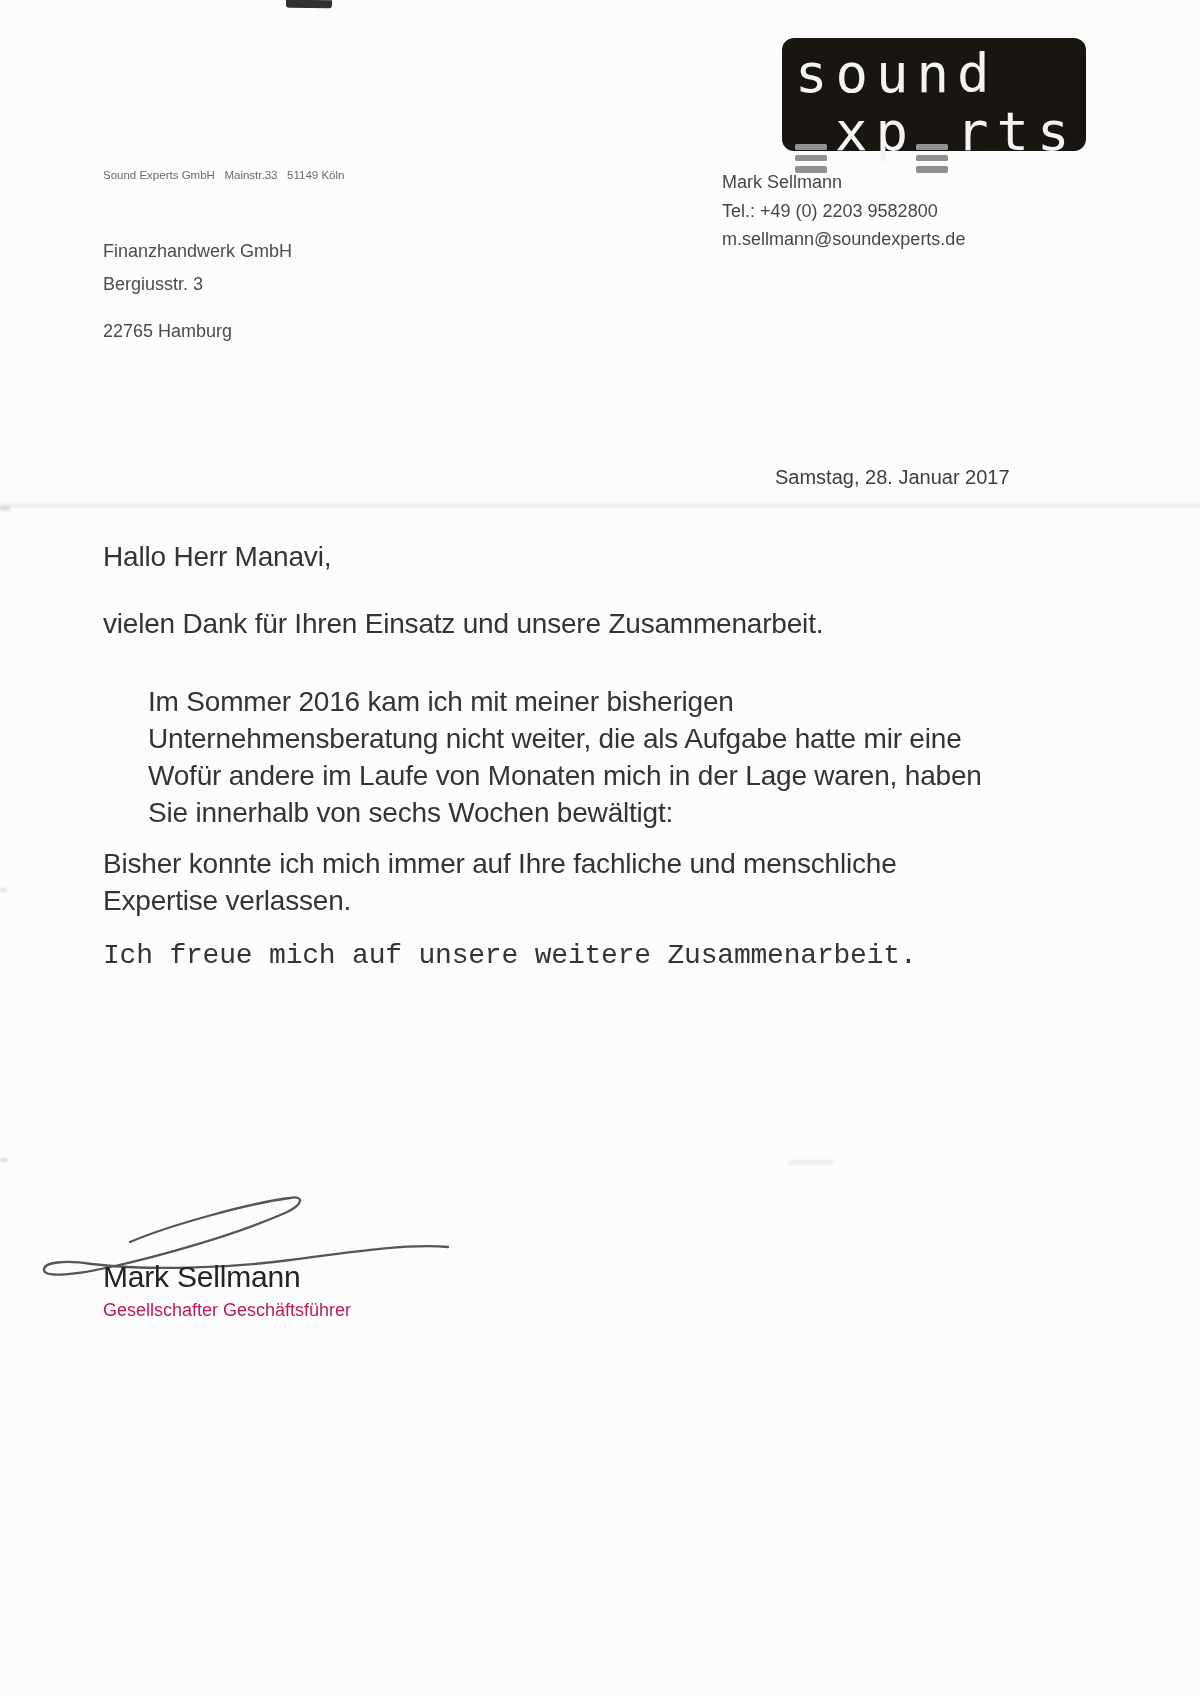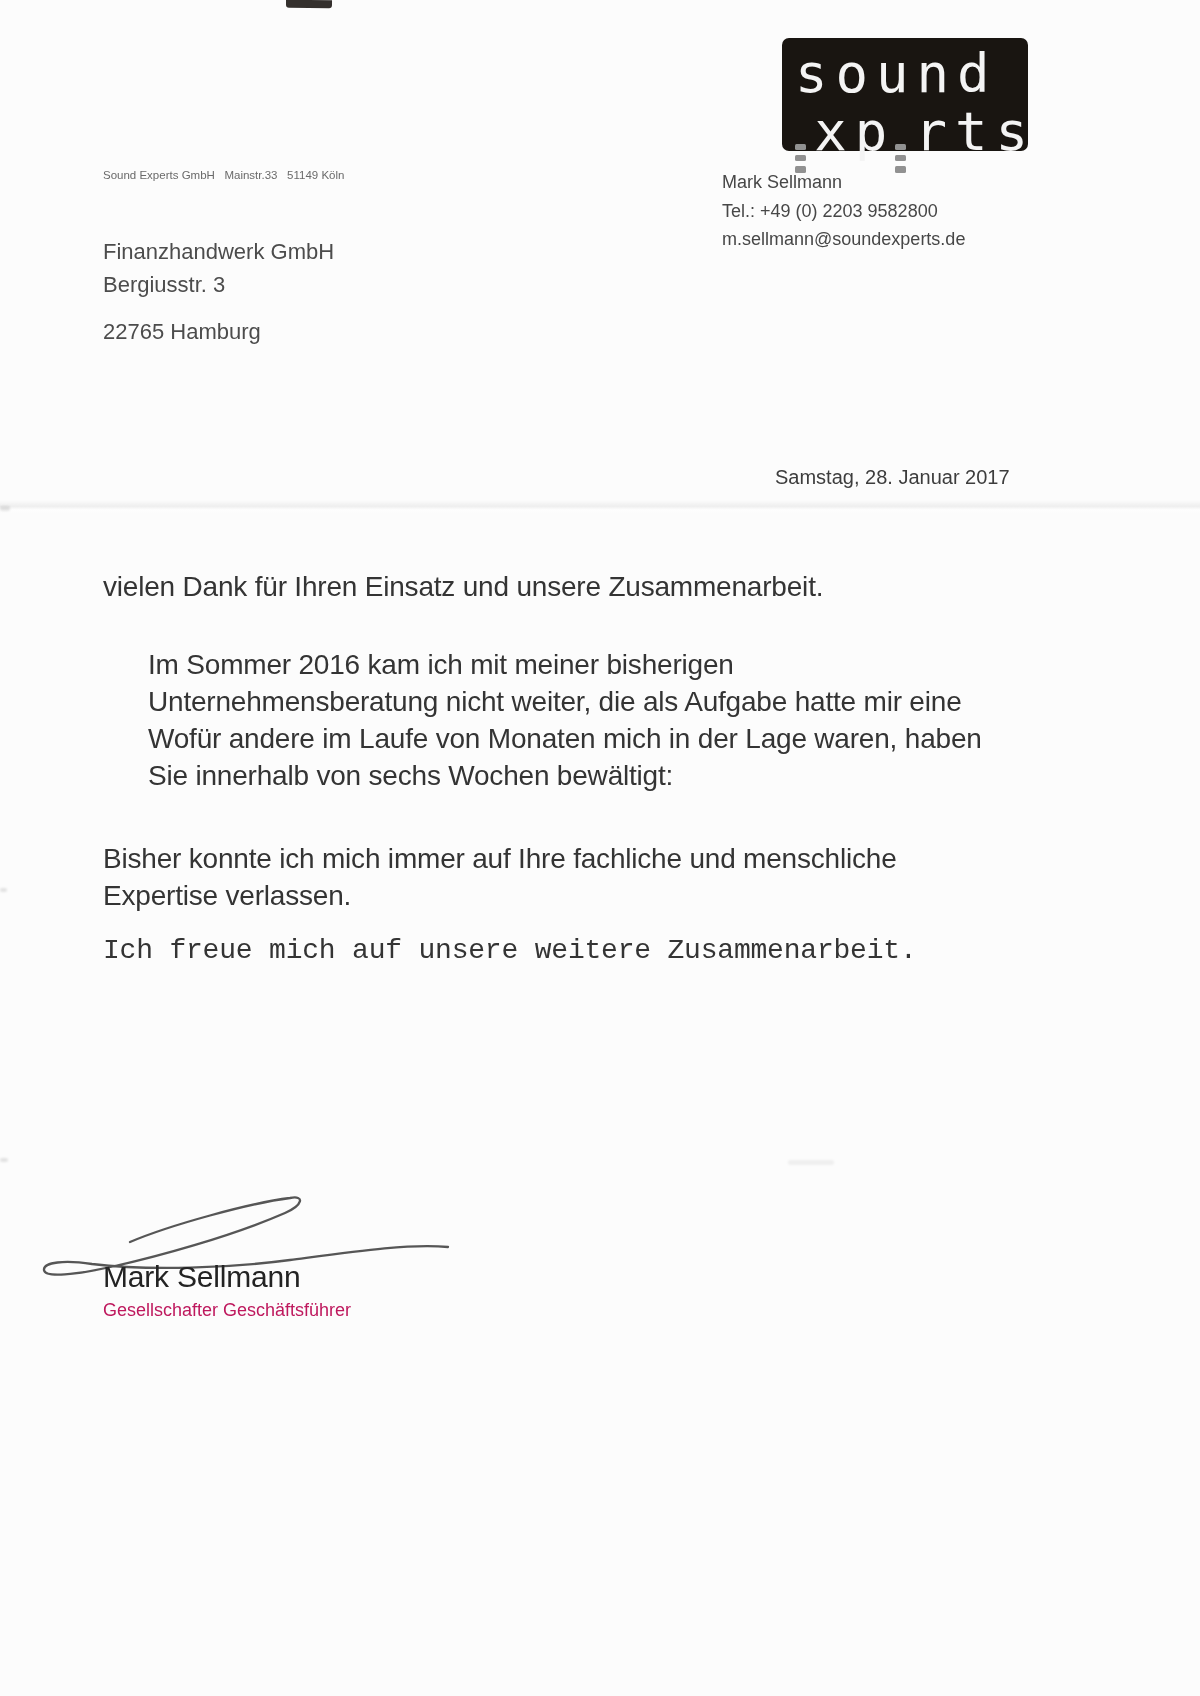--- a/index.html
+++ b/index.html
@@ -25,22 +25,22 @@
     background: linear-gradient(to bottom, rgba(0,0,0,0) 0%, rgba(0,0,0,0.055) 45%, rgba(255,255,255,0.6) 70%, rgba(0,0,0,0) 100%);
   }
   .smudge { position: absolute; background: rgba(0,0,0,0.10); border-radius: 2px; filter: blur(1px); }
   .smudge.s1 { left: 0; top: 506px; width: 10px; height: 5px; }
   .smudge.s2 { left: 0; top: 888px; width: 7px; height: 4px; }
   .smudge.s3 { left: 0; top: 1158px; width: 8px; height: 4px; }
   .smudge.s4 { left: 788px; top: 1160px; width: 46px; height: 5px; background: rgba(0,0,0,0.05); }
 
   
   .logo {
-    position: absolute; left: 782px; top: 38px; width: 246px; height: 113px;
-    background: #191511; border-radius: 7px;
+    position: absolute; left: 782px; top: 38px; width: 304px; height: 113px;
+    background: #191511; border-radius: 12px;
     padding: 9px 0 0 13px;
   }
   .logo-line1 {
     font-family: "DejaVu Sans Mono", monospace;
     font-size: 54px; line-height: 1; letter-spacing: 8px;
     color: #f4f4f4;
   }
   .logo-line2 {
     display: flex; align-items: baseline; gap: 8px;
     margin-top: 4px;
@@ -56,41 +56,41 @@
   .e-glyph i { display: block; height: 6.5px; background: #919191; border-radius: 1.5px; }
 
   
   .sender-line {
     position: absolute; left: 103px; top: 169px;
     font-size: 11.5px; color: #6a6a6a; white-space: pre;
     filter: blur(0.35px);
   }
   .recipient {
     position: absolute; left: 103px; top: 235px;
-    font-size: 22px; line-height: 33px; color: #4c4c4c;
+    font-size: 18px; line-height: 33px; color: #4c4c4c;
   }
   .recipient .city { margin-top: 14px; }
   .contact {
     position: absolute; left: 722px; top: 168px;
     font-size: 18px; line-height: 28.5px; color: #474747;
   }
   .date-line {
     position: absolute; left: 775px; top: 466px;
     font-size: 20px; color: #3d3d3d;
   }
 
   
   .body-text {
     position: absolute; left: 103px; top: 538px; width: 1030px;
     font-size: 28px; line-height: 37px; color: #343434;
     letter-spacing: -0.2px;
   }
   .body-text .intro   { margin-top: 30px; }
   .body-text .para1   { margin-top: 41px; margin-left: 45px; }
-  .body-text .para2   { margin-top: 46px; }
+  .body-text .para2   { margin-top: 14px; }
   .body-text .closing { margin-top: 18px; font-family: Liberation Mono, monospace; }
 
   
   .signature-svg { position: absolute; left: 20px; top: 1085px; }
   .signee-name {
     position: absolute; left: 103px; top: 1260px;
     font-size: 30px; color: #232323; letter-spacing: -0.2px;
   }
   .signee-title {
     position: absolute; left: 103px; top: 1300px;
@@ -140,20 +140,21 @@
 
   <div class="contact">
     <div>Mark Sellmann</div>
     <div>Tel.: +49 (0) 2203 9582800</div>
     <div>m.sellmann@soundexperts.de</div>
   </div>
 
   <div class="date-line">Samstag, 28. Januar 2017</div>
 
   <div class="body-text">
+    <div>Hallo Herr Manavi,</div>
     <div class="intro">vielen Dank für Ihren Einsatz und unsere Zusammenarbeit.</div>
     <div class="para1">
       <div>Im Sommer 2016 kam ich mit meiner bisherigen</div>
       <div>Unternehmensberatung nicht weiter, die als Aufgabe hatte mir eine</div>
       <div>Wofür andere im Laufe von Monaten mich in der Lage waren, haben</div>
       <div>Sie innerhalb von sechs Wochen bewältigt:</div>
     </div>
     <div class="para2">
       <div>Bisher konnte ich mich immer auf Ihre fachliche und menschliche</div>
       <div>Expertise verlassen.</div>

